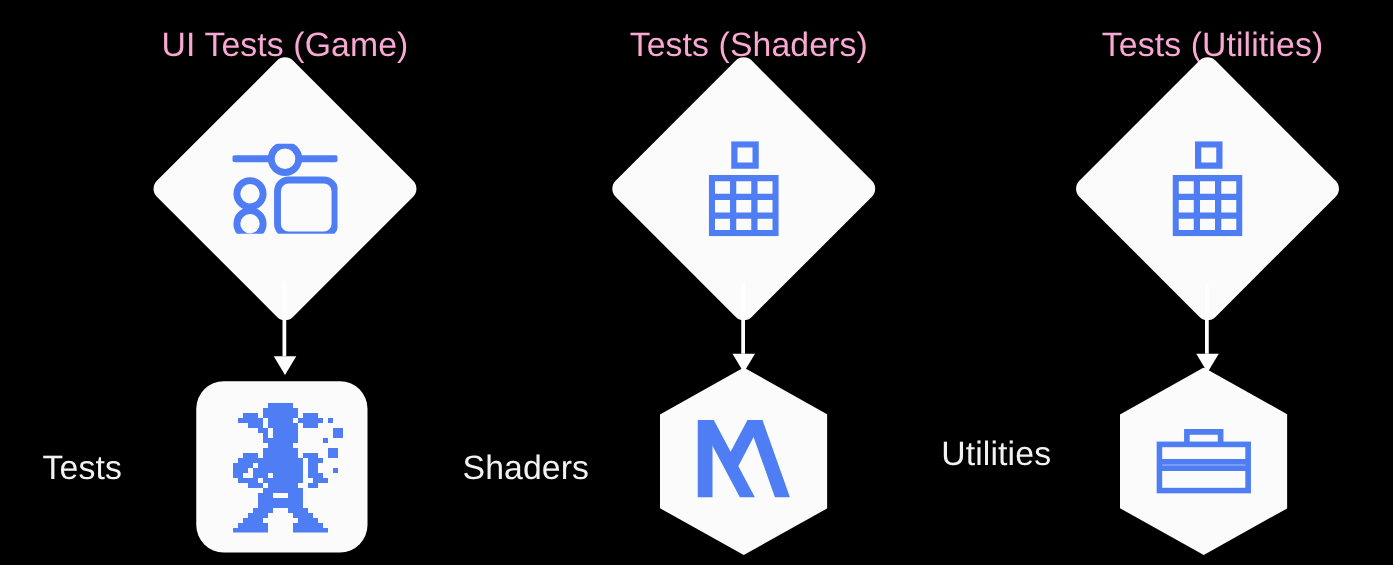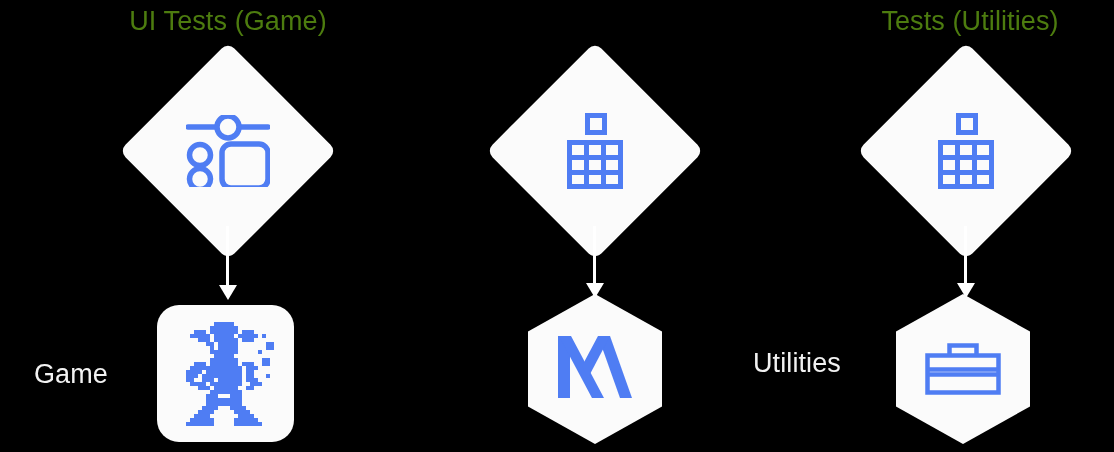--- a/index.html
+++ b/index.html
@@ -15,23 +15,23 @@
     position: relative;
     width: 1114px;
     height: 452px;
     background: #000000;
     overflow: hidden;
   }
 
   
   .col-title {
     position: absolute;
-    top: 4px;
+    top: 19px;
     text-align: center;
-    color: #4d7c0f;
+    color: #f9a8d4;
     font-size: 27px;
     line-height: 34px;
     white-space: nowrap;
     letter-spacing: 0.1px;
   }
   .node-label {
     position: absolute;
     color: #f2f2f2;
     font-size: 27px;
     line-height: 34px;
@@ -127,21 +127,21 @@
         <rect x="36" y="29" width="46" height="44" rx="9" ry="9"></rect>
       </svg>
     </div>
   </div>
 
   <div class="connector" style="left:219px; top:226px; height:74px;">
     <div class="stem" style="height:59px;"></div>
     <div class="head" style="top:59px;"></div>
   </div>
 
-  <div class="node-label" style="left:34px; top:357px;">Game</div>
+  <div class="node-label" style="left:34px; top:357px;">Tests</div>
 
   <div class="appicon" style="left:157px; top:305px; width:137px; height:137px;">
     <div>
       <svg width="98" height="104" viewBox="0 0 24 26" shape-rendering="crispEdges">
         <g fill="#4f7df3">
 
           <rect x="9" y="0" width="5" height="1"></rect>
           <rect x="8" y="1" width="7" height="1"></rect>
           <rect x="4" y="2" width="3" height="1"></rect>
           <rect x="8" y="2" width="7" height="1"></rect>
@@ -205,40 +205,42 @@
           <rect x="22" y="5" width="2" height="2"></rect>
           <rect x="20" y="7" width="1" height="1"></rect>
           <rect x="21" y="9" width="2" height="2"></rect>
           <rect x="22" y="13" width="1" height="1"></rect>
           <rect x="20" y="15" width="1" height="1"></rect>
         </g>
       </svg>
     </div>
   </div>
 
+  <div class="col-title" style="left:449px; width:300px;">Tests (Shaders)</div>
 
   <div class="diamond-wrap" style="left:518px; top:74px;">
     <div class="diamond-shape"></div>
     <div class="diamond-inner">
       <svg width="56" height="76" viewBox="0 0 56 76" fill="none" stroke="#4f7df3" stroke-width="5">
         <rect x="20.5" y="2.5" width="17" height="17"></rect>
         <rect x="2.5" y="29.5" width="51" height="44"></rect>
         <line x1="19.5" y1="29.5" x2="19.5" y2="73.5"></line>
         <line x1="36.5" y1="29.5" x2="36.5" y2="73.5"></line>
         <line x1="2.5" y1="44.5" x2="53.5" y2="44.5"></line>
         <line x1="2.5" y1="59.5" x2="53.5" y2="59.5"></line>
       </svg>
     </div>
   </div>
 
   <div class="connector" style="left:586px; top:226px; height:72px;">
     <div class="stem" style="height:57px;"></div>
     <div class="head" style="top:57px;"></div>
   </div>
 
+  <div class="node-label" style="left:370px; top:357px;">Shaders</div>
 
   <div class="hexagon" style="left:528px; top:294px; width:134px; height:150px;">
     <div style="margin-top:-4px;">
       <svg width="74" height="62" viewBox="0 0 74 62">
         <g fill="#4f7df3">
 
           <polygon points="0,62 0,0 12,0 12,62"></polygon>
 
           <polygon points="1,0 13,0 46,62 34,62"></polygon>
 

